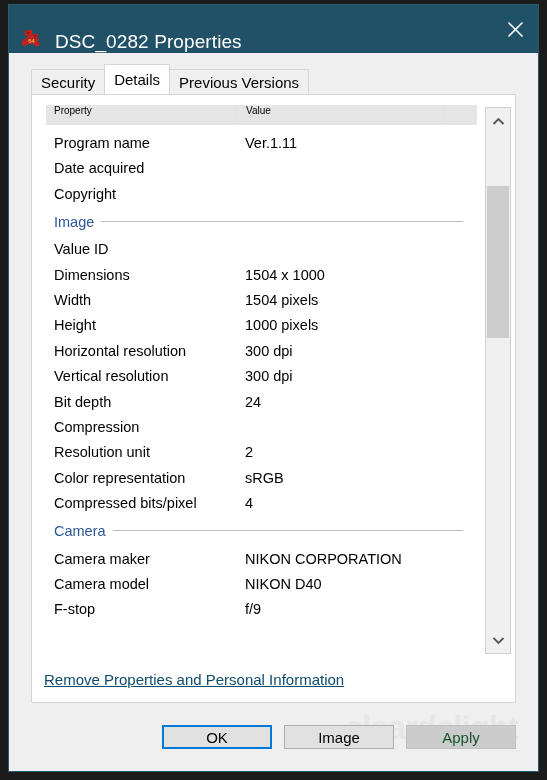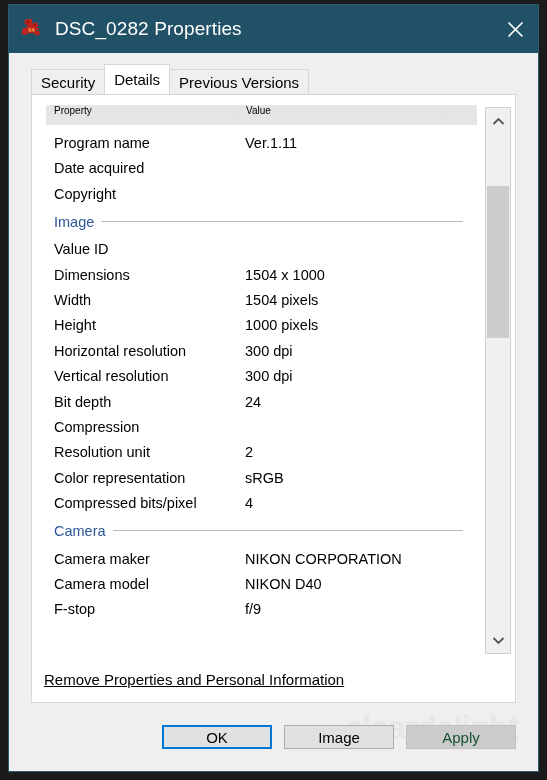--- a/index.html
+++ b/index.html
@@ -28,21 +28,21 @@
     display: flex;
     flex-direction: column;
   }
 
   
   .titlebar {
     height: 48px;
     min-height: 48px;
     background: #215166;
     display: flex;
-    align-items: center;
+    align-items: flex-end;
     position: relative;
   }
   .title-icon {
     width: 26px;
     height: 26px;
     margin-left: 10px;
     margin-right: 10px;
     position: relative;
     flex: 0 0 auto;
   }
@@ -243,21 +243,21 @@
   .link-wrap {
     height: 46px;
     min-height: 46px;
     display: flex;
     align-items: center;
     padding-left: 12px;
     box-sizing: border-box;
     background: #ffffff;
   }
   .link {
-    color: #000000;
+    color: #0c4a6e;
     font-size: 15px;
     text-decoration: underline;
     cursor: default;
     white-space: nowrap;
   }
 
   
   .buttonbar {
     height: 68px;
     min-height: 68px;

